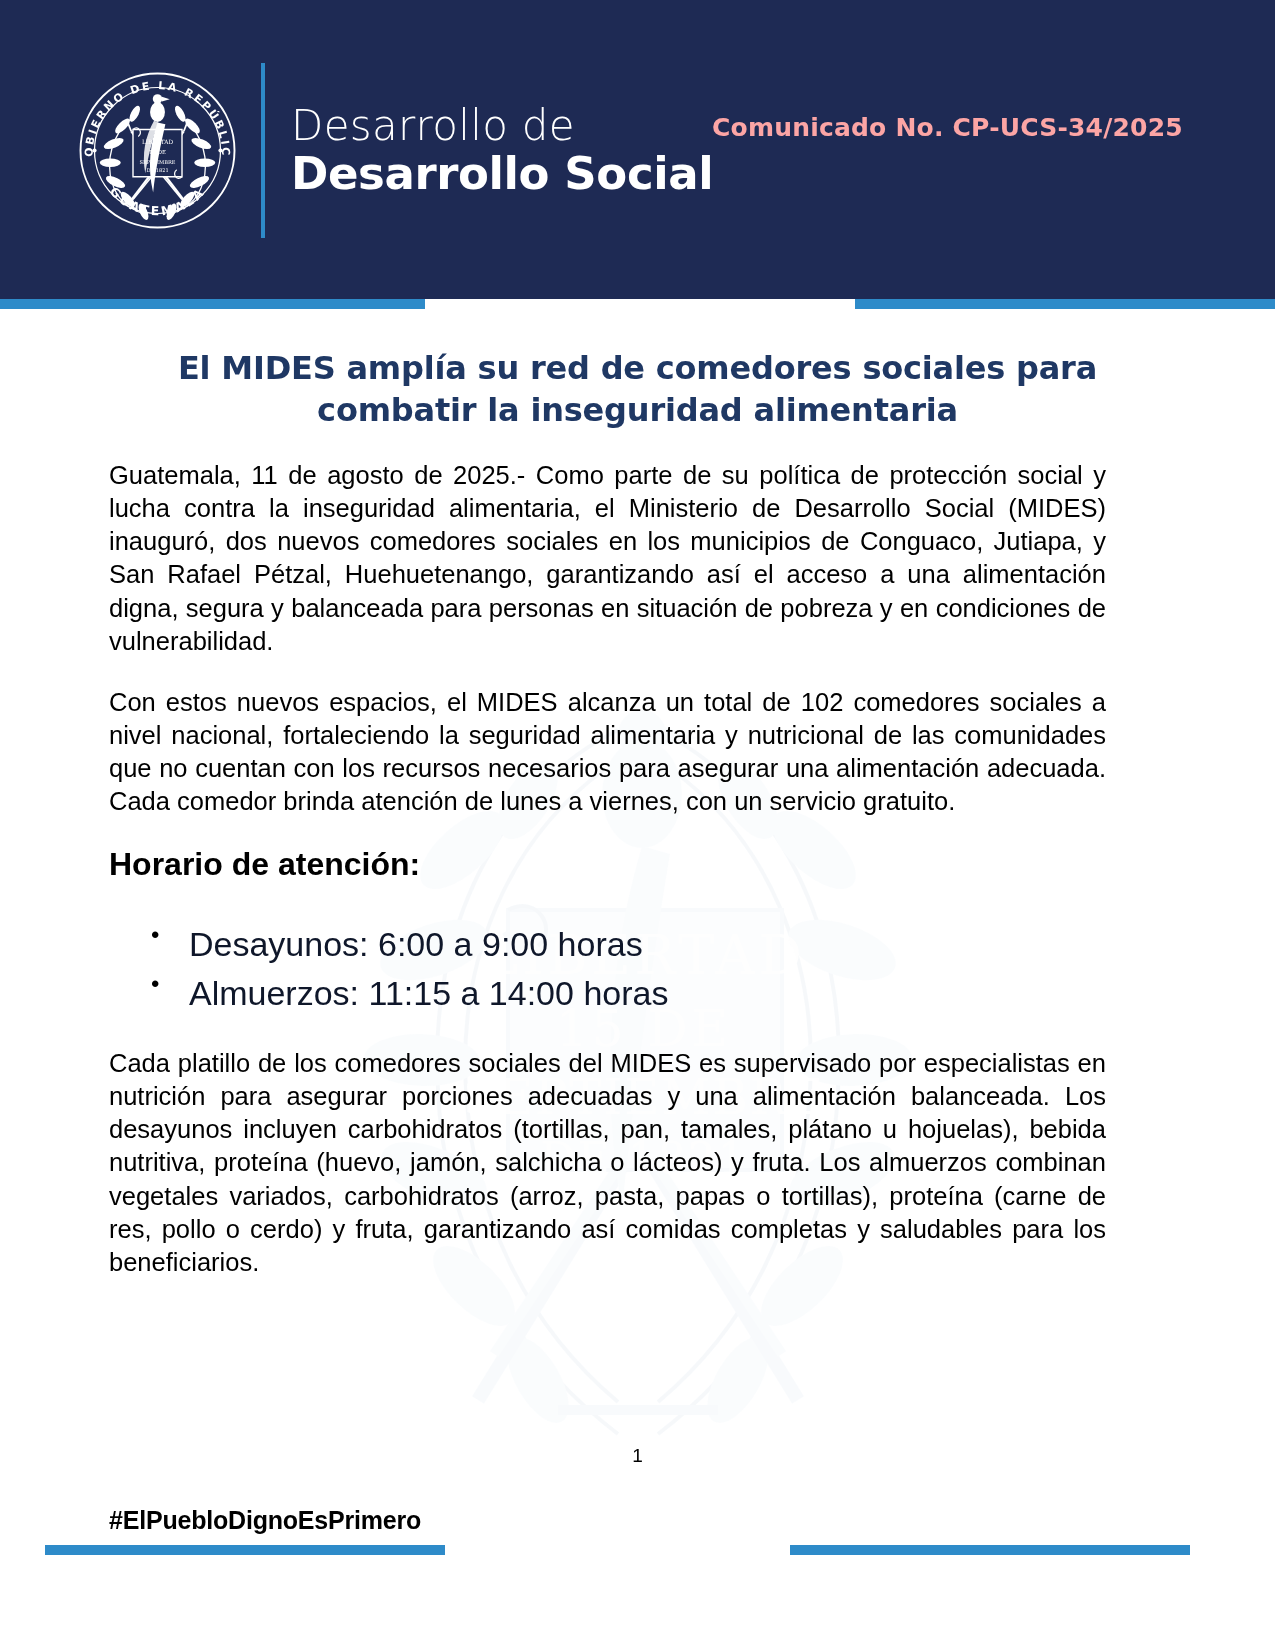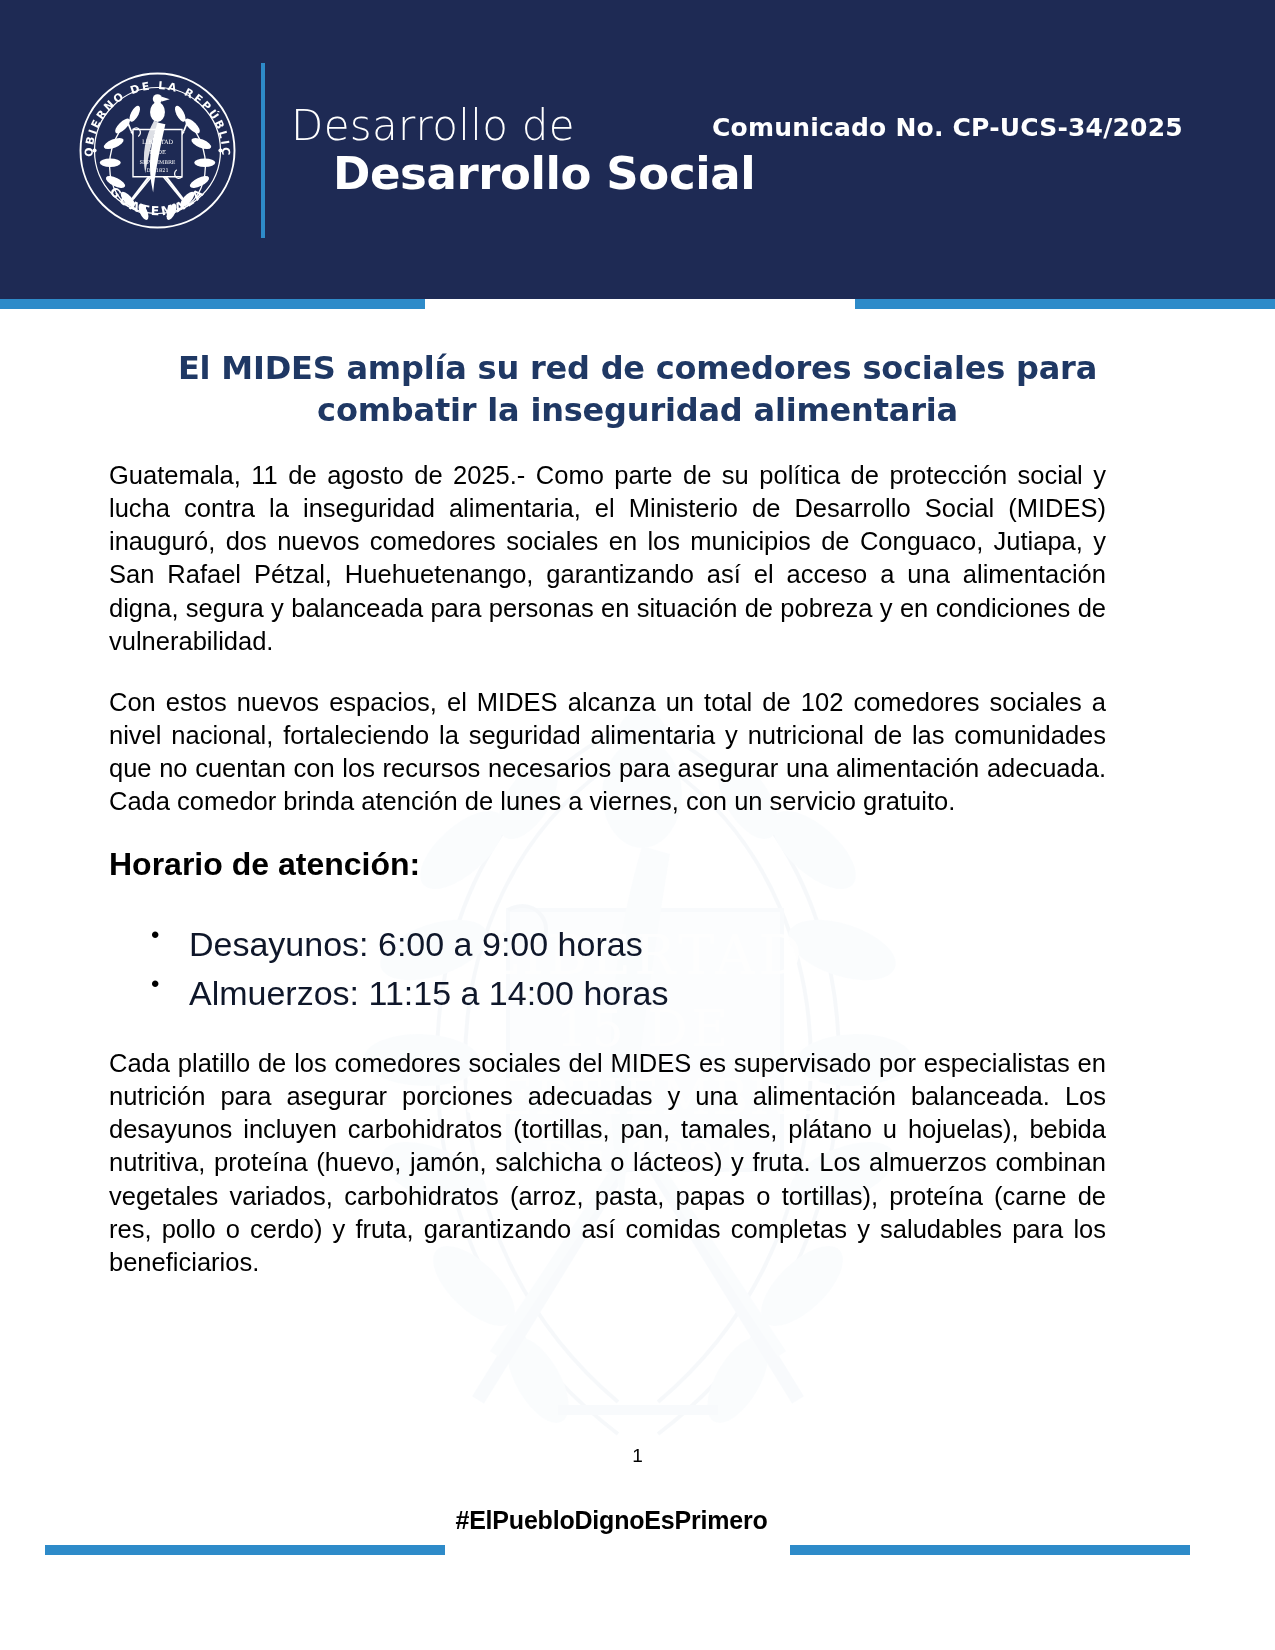--- a/index.html
+++ b/index.html
@@ -59,27 +59,26 @@
     color: #ffffff;
     font-family: "DejaVu Sans", sans-serif;
   }
   .ministry-line2 {
     font-size: 45px;
     font-weight: bold;
     margin-top: 4px;
     letter-spacing: -0.4px;
     color: #ffffff;
     font-family: "DejaVu Sans", sans-serif;
-    margin-left: 42px;
   }
   .comunicado {
     position: absolute;
     left: 712px;
     top: 113px;
-    color: #ffffff;
+    color: #fca5a5;
     font-size: 25px;
     font-weight: bold;
     font-family: "DejaVu Sans", sans-serif;
     letter-spacing: 0.2px;
   }
 
   
   .header-rule {
     position: absolute;
     top: 299px;
@@ -162,21 +161,21 @@
     left: 0;
     top: -2px;
     font-size: 24px;
     color: #000;
   }
   .hashtag {
     position: absolute;
     left: 0;
     top: 1047px;
     width: 1005px;
-    text-align: center;
+    text-align: left;
     font-size: 25px;
     font-weight: bold;
     color: #000000;
     font-family: "Liberation Sans", sans-serif;
     letter-spacing: -0.2px;
   }
 
   
   .page-number {
     position: absolute;

